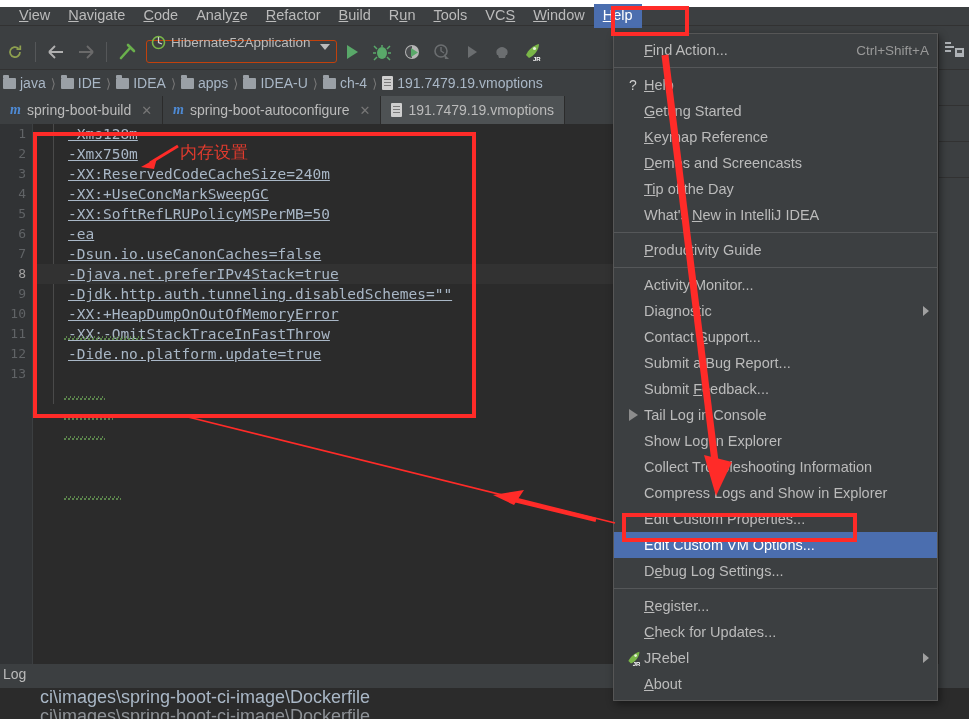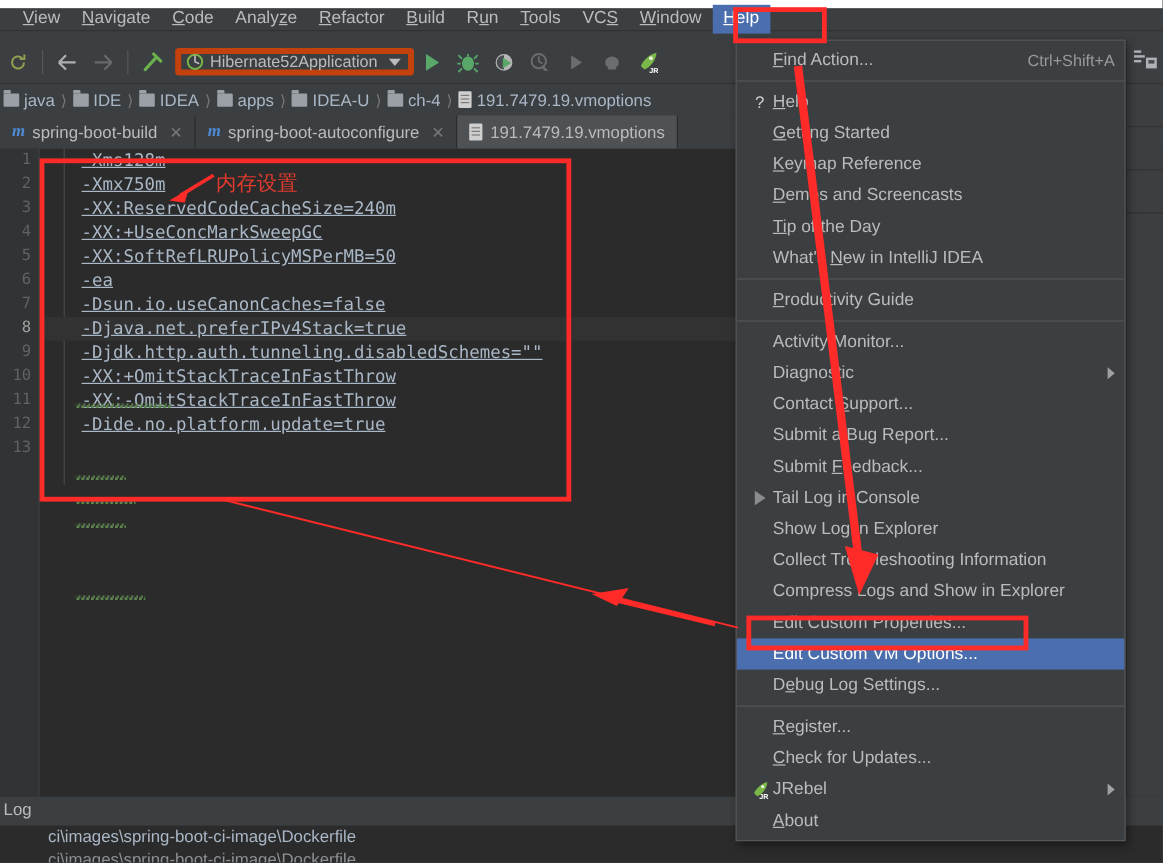--- a/index.html
+++ b/index.html
@@ -55,25 +55,25 @@
   }
   .tb-icon {
     width: 26px; height: 26px;
     display: flex; align-items: center; justify-content: center;
     margin: 0 2px;
   }
   .tb-sep {
     width: 1px; height: 20px; background: #555759; margin: 0 5px;
   }
   .runcfg {
-    display: flex; align-items: center;
+    display: flex; align-items: flex-end;
     height: 23px;
-    border: 5px solid #c2410c;
+    border: 1px solid #c2410c;
     border-radius: 3px;
-    padding: 0 6px 0 4px;
+    padding: 0 6px 12px 4px;
     margin-left: 4px;
     color: #bbbbbb;
     font-size: 13.5px;
     gap: 5px;
   }
   .runcfg .caret {
     width: 0; height: 0; margin-left: 4px;
     border-left: 5px solid transparent;
     border-right: 5px solid transparent;
     border-top: 6px solid #bbbbbb;
@@ -197,21 +197,21 @@
     position: absolute; left: 3px; top: 2px;
     color: #bbbbbb; font-size: 14px;
   }
   .log-body {
     position: absolute; left: 0; top: 24px; width: 969px; height: 31px;
     background: #2b2b2b;
     overflow: hidden;
   }
   .log-line {
     color: #a9b7c6;
-    font-size: 14px;
+    font-size: 18px;
     padding-left: 40px;
     line-height: 19px;
     white-space: nowrap;
   }
   .log-line.faint { color: #8d9196; }
 
   
   .rightstrip {
     position: absolute; left: 938px; top: 34px; width: 31px; height: 630px;
     background: #3c3f41;
@@ -448,21 +448,21 @@
       <div class="code-caretline"></div>
       <div class="codeline">-Xms128m</div>
       <div class="codeline">-Xmx750m</div>
       <div class="codeline">-XX:ReservedCodeCacheSize=240m</div>
       <div class="codeline">-XX:+UseConcMarkSweepGC</div>
       <div class="codeline">-XX:SoftRefLRUPolicyMSPerMB=50</div>
       <div class="codeline">-ea</div>
       <div class="codeline">-Dsun.io.useCanonCaches=false</div>
       <div class="codeline hl">-Djava.net.preferIPv4Stack=true</div>
       <div class="codeline">-Djdk.http.auth.tunneling.disabledSchemes=""</div>
-      <div class="codeline">-XX:+OmitStackTraceInFastThrow</div>
+      <div class="codeline">-XX:+HeapDumpOnOutOfMemoryError</div>
       <div class="codeline">-XX:-OmitStackTraceInFastThrow</div>
       <div class="codeline">-Dide.no.platform.update=true</div>
       <div class="codeline"></div>
     </div>
 
     <div class="sq" style="position:absolute; left:63px; top:212px; width:80px;"></div>
     <div class="sq" style="position:absolute; left:63px; top:272px; width:42px;"></div>
     <div class="sq" style="position:absolute; left:63px; top:292px; width:50px;"></div>
     <div class="sq" style="position:absolute; left:63px; top:312px; width:42px;"></div>
     <div class="sq" style="position:absolute; left:63px; top:372px; width:58px;"></div>

